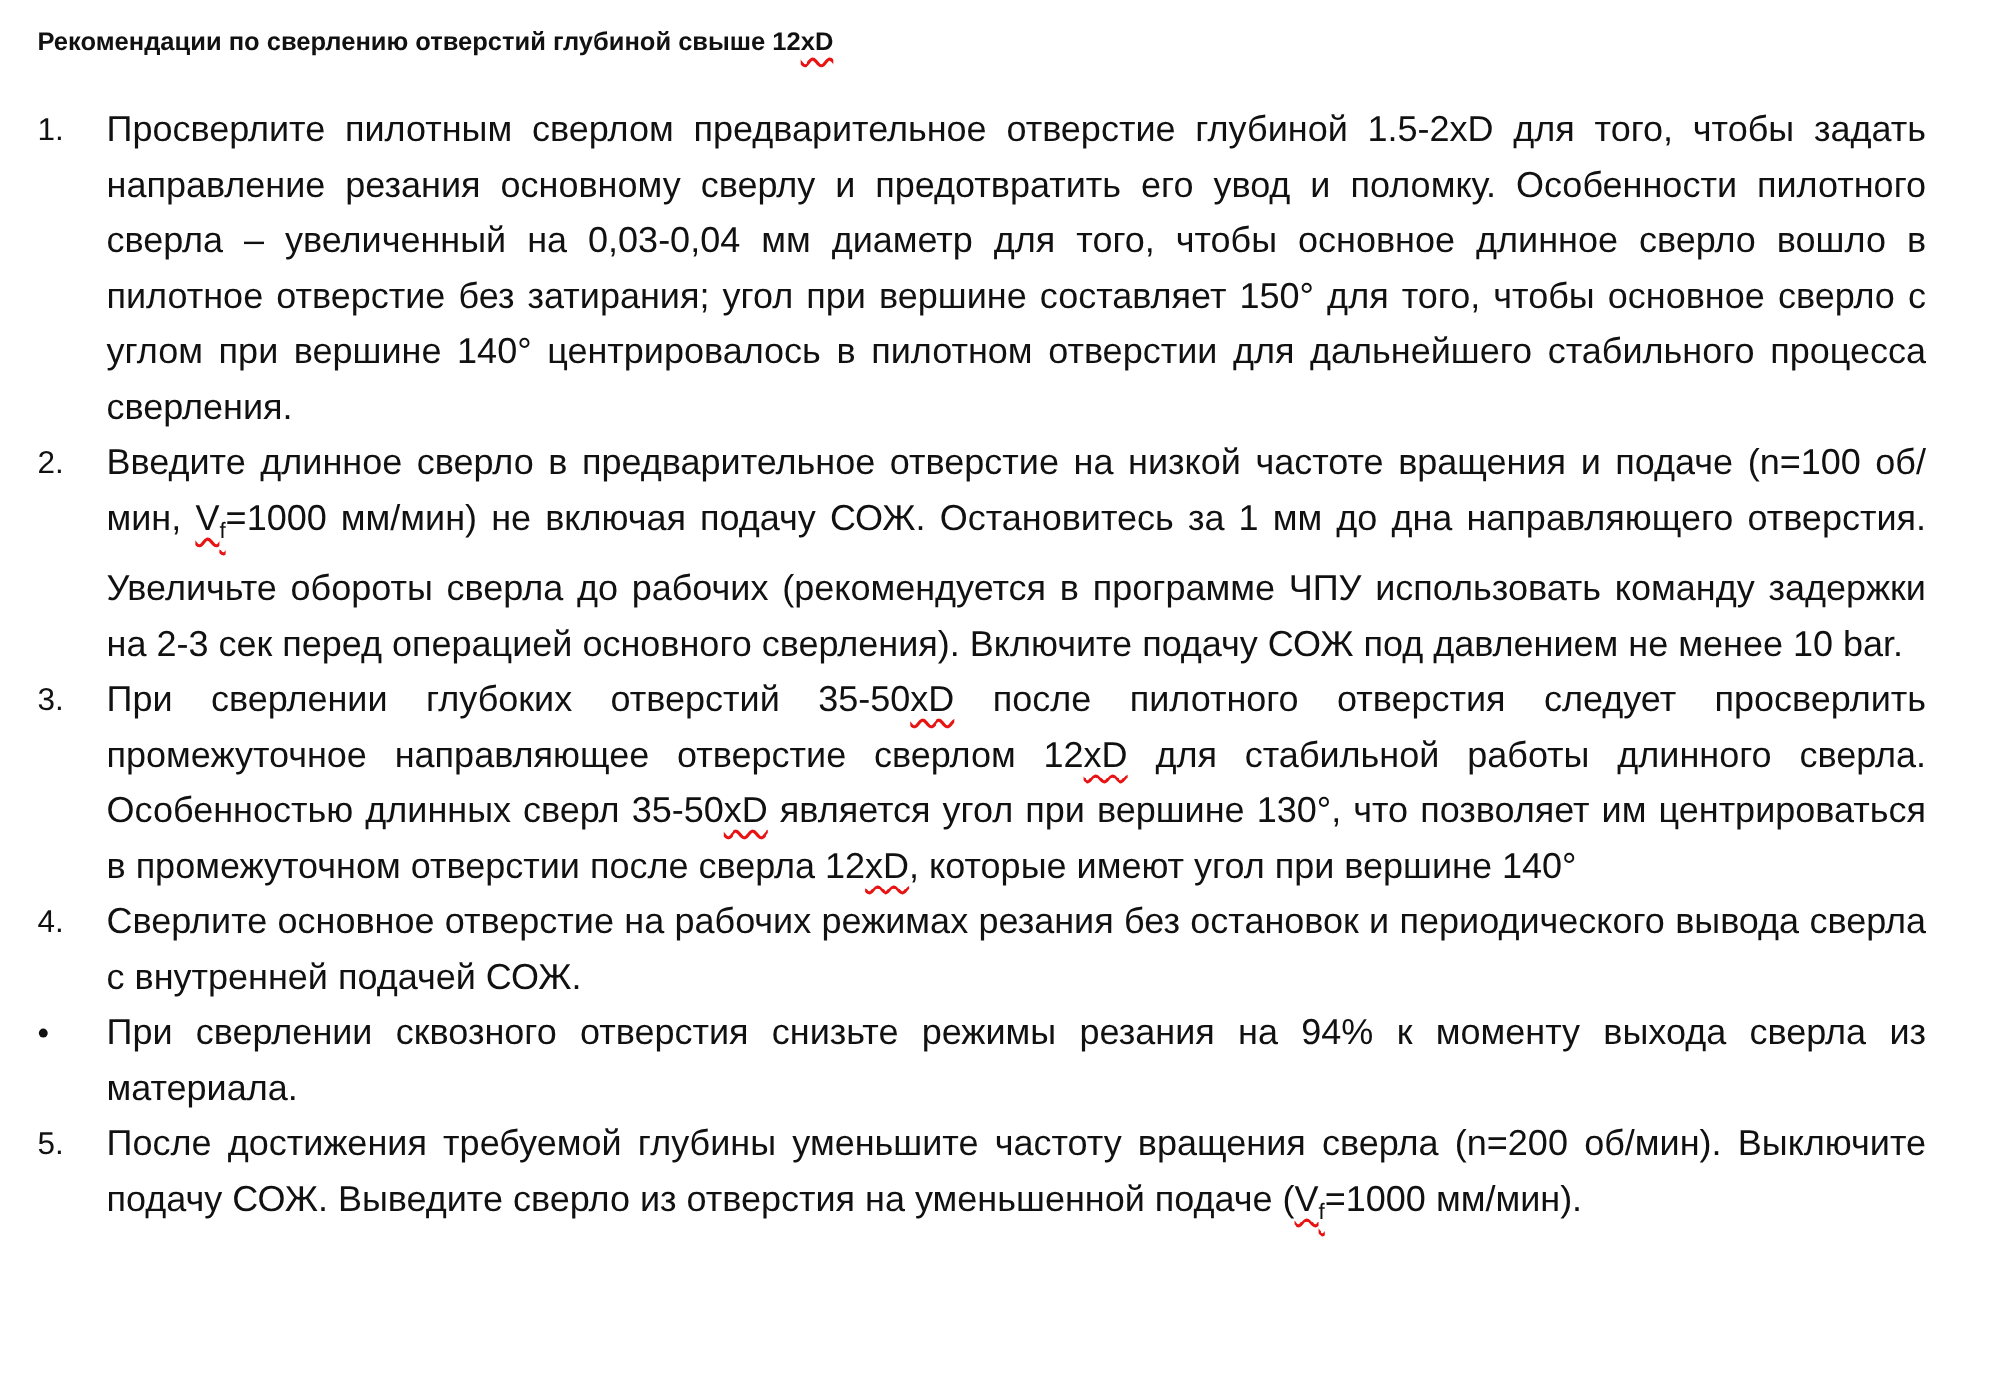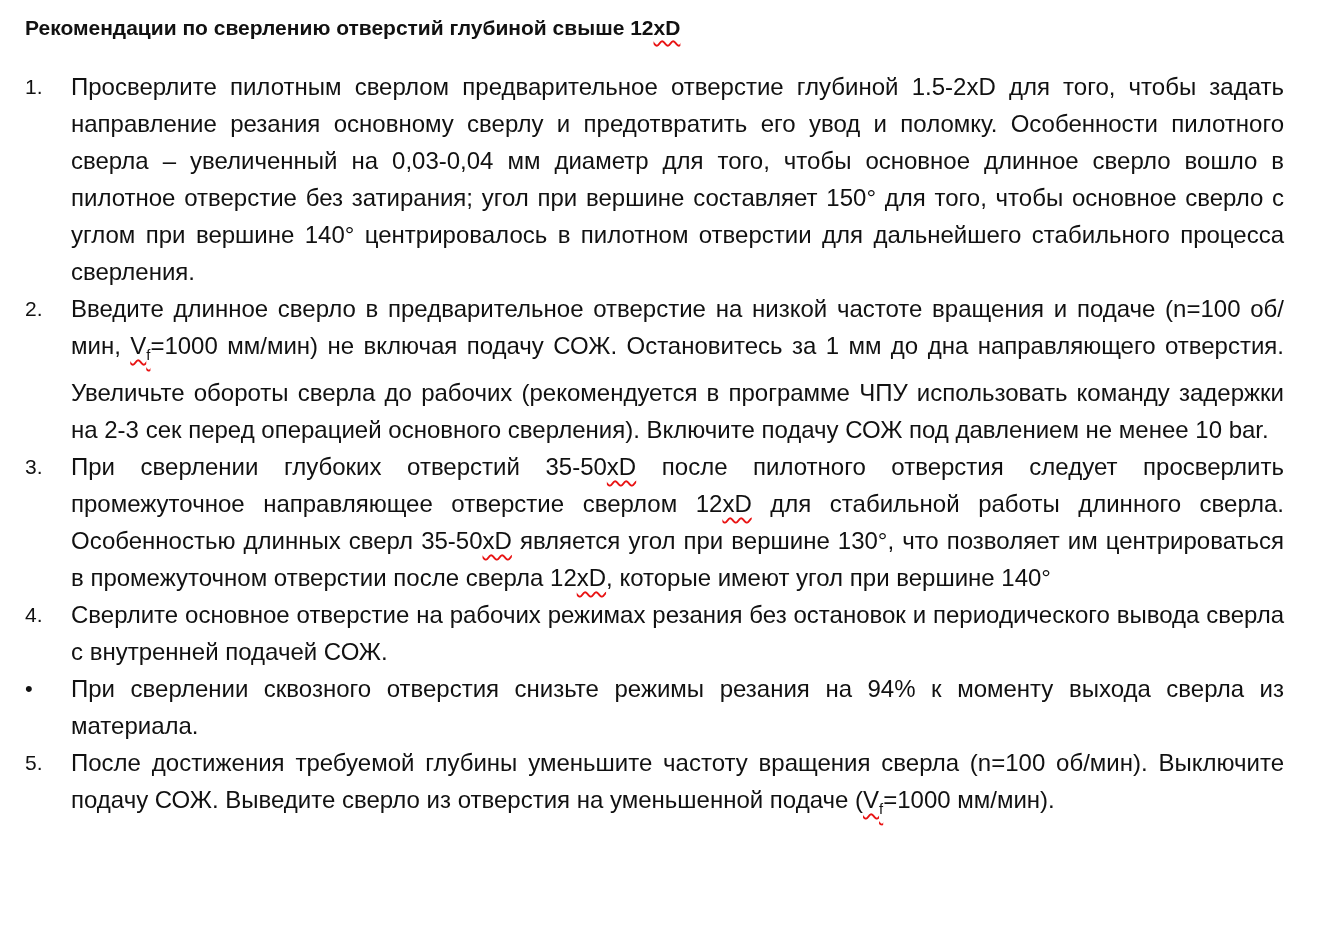--- a/index.html
+++ b/index.html
@@ -12,21 +12,21 @@
   }
   .doc {
     box-sizing: border-box;
     width: 1334px;
     height: 928px;
     padding: 12px 50px 0 25px;
     font-family: "Liberation Sans", "DejaVu Sans", sans-serif;
     color: var(--text-color, #111111);
   }
   .title {
-    font-size: 21px;
+    font-size: 17px;
     font-weight: 700;
     line-height: 32px;
     margin: 0 0 24px 0;
   }
   .item {
     display: flex;
     align-items: flex-start;
   }
   .marker {
     flex: 0 0 46px;
@@ -78,16 +78,16 @@
       <div class="item">
         <div class="marker">4.</div>
         <div class="content"><span>Сверлите основное отверстие на рабочих режимах резания без остановок и периодического вывода сверла с внутренней подачей СОЖ.</span></div>
       </div>
       <div class="item">
         <div class="marker bullet">•</div>
         <div class="content"><span>При сверлении сквозного отверстия снизьте режимы резания на 94% к моменту выхода сверла из материала.</span></div>
       </div>
       <div class="item">
         <div class="marker">5.</div>
-        <div class="content"><span>После достижения требуемой глубины уменьшите частоту вращения сверла (n=100 об/мин). Выключите подачу СОЖ. Выведите сверло из отверстия на уменьшенной подаче (</span><span class="misspell">V</span><span class="sub misspell">f</span><span>=1000 мм/мин).</span></div>
+        <div class="content"><span>После достижения требуемой глубины уменьшите частоту вращения сверла (n=200 об/мин). Выключите подачу СОЖ. Выведите сверло из отверстия на уменьшенной подаче (</span><span class="misspell">V</span><span class="sub misspell">f</span><span>=1000 мм/мин).</span></div>
       </div>
     </div>
 </div>
 
 </body></html>

